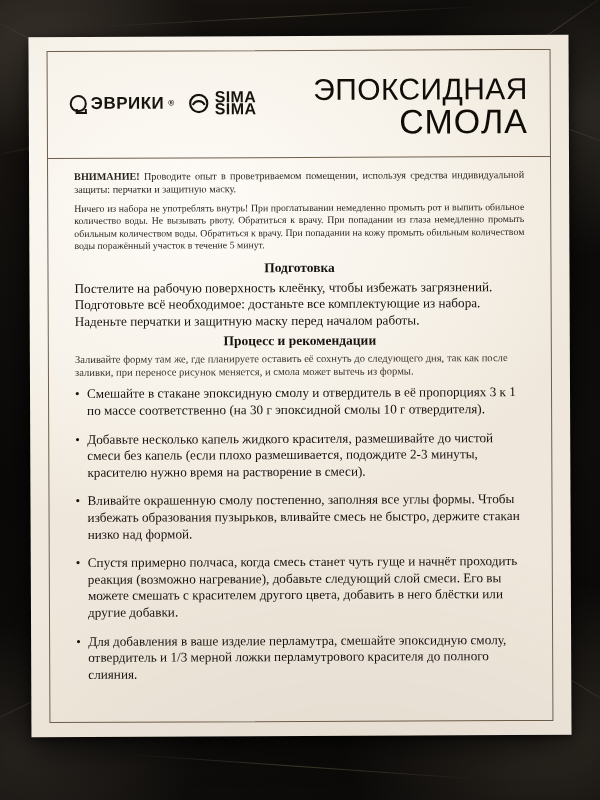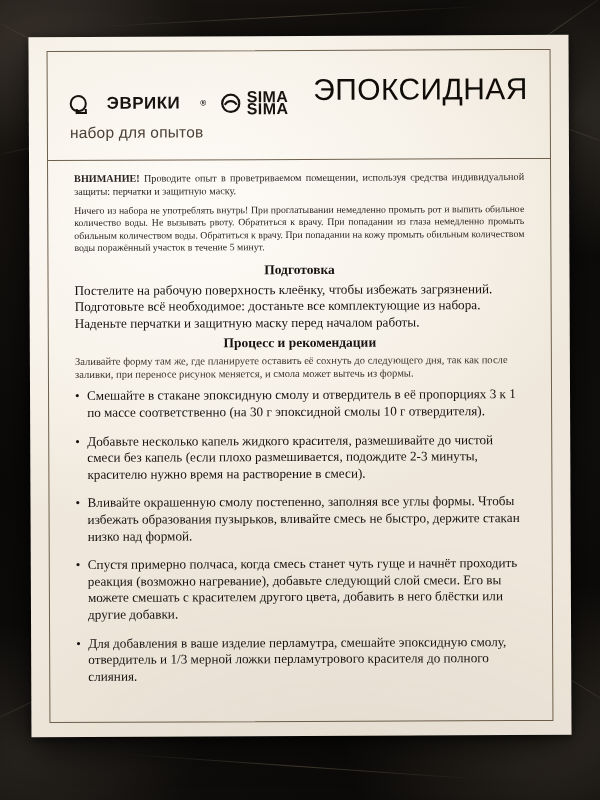--- a/index.html
+++ b/index.html
@@ -84,21 +84,21 @@
     padding-top: 16px;
   }
   .brandrow {
     display: flex;
     align-items: center;
     gap: 14px;
   }
   .evriki {
     display: flex;
     align-items: center;
-    gap: 20px;
+    gap: 4px;
     font-family: "Liberation Sans", sans-serif;
     font-weight: bold;
     font-size: 17px;
     letter-spacing: .5px;
     color: #17140f;
   }
   .evriki .bulb {
     width: 17px; height: 17px;
     border-radius: 50% 50% 46% 46%;
     border: 2.4px solid #17140f;
@@ -252,25 +252,25 @@
                 <circle cx="10" cy="10" r="8.6" fill="none" stroke="#17140f" stroke-width="2.2"></circle>
                 <path d="M4 11.5 C7 6.5, 13 6.5, 16 11.5" fill="none" stroke="#17140f" stroke-width="2.2"></path>
               </svg>
             </span>
             <span class="sl-text">
               <span>SIMA</span><br>
               <span>SIMA</span>
             </span>
           </div>
         </div>
-        <div class="subbrand">набор для опытов</div>
       </div>
 
       <div class="title">
         <div class="l1">ЭПОКСИДНАЯ</div>
+        <div class="l2">СМОЛА</div>
       </div>
     </div>
 
     <div class="rule"></div>
 
     <div class="content">
       <div class="warn"><b>ВНИМАНИЕ!</b> Проводите опыт в проветриваемом помещении, используя средства индивидуальной защиты: перчатки и защитную маску.</div>
       <div class="warn small2">Ничего из набора не употреблять внутрь! При проглатывании немедленно промыть рот и выпить обильное количество воды. Не вызывать рвоту. Обратиться к врачу. При попадании из глаза немедленно промыть обильным количеством воды. Обратиться к врачу. При попадании на кожу промыть обильным количеством воды поражённый участок в течение 5 минут.</div>
 
       <h2 class="sec">Подготовка</h2>

